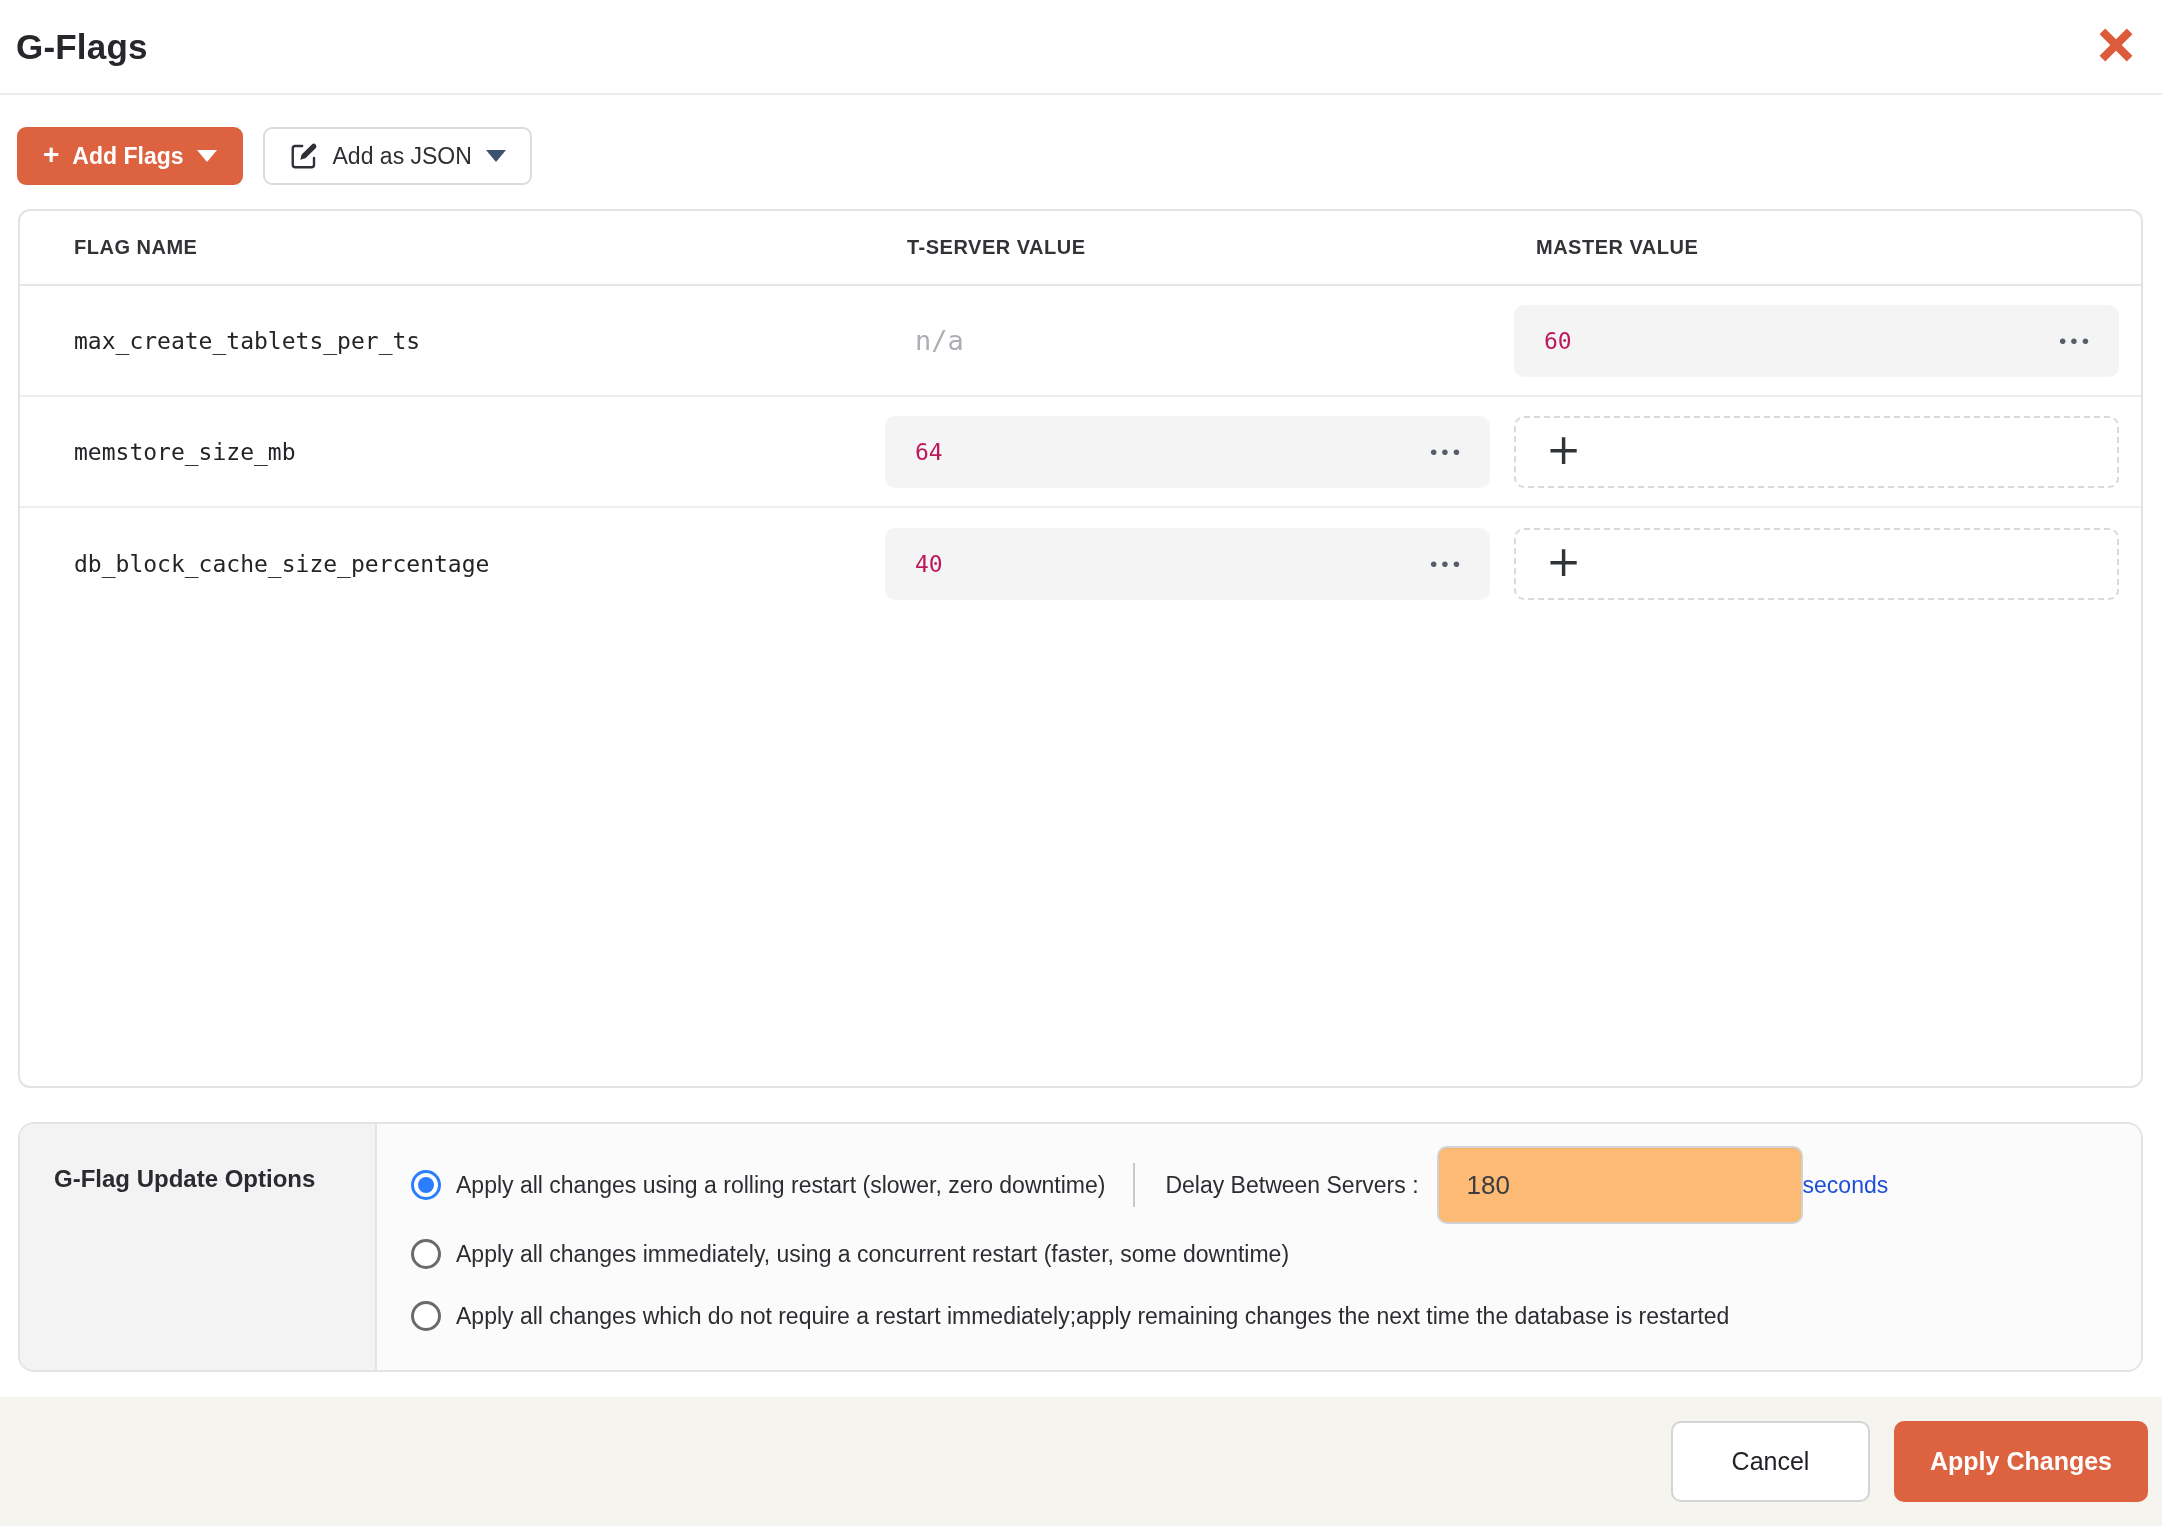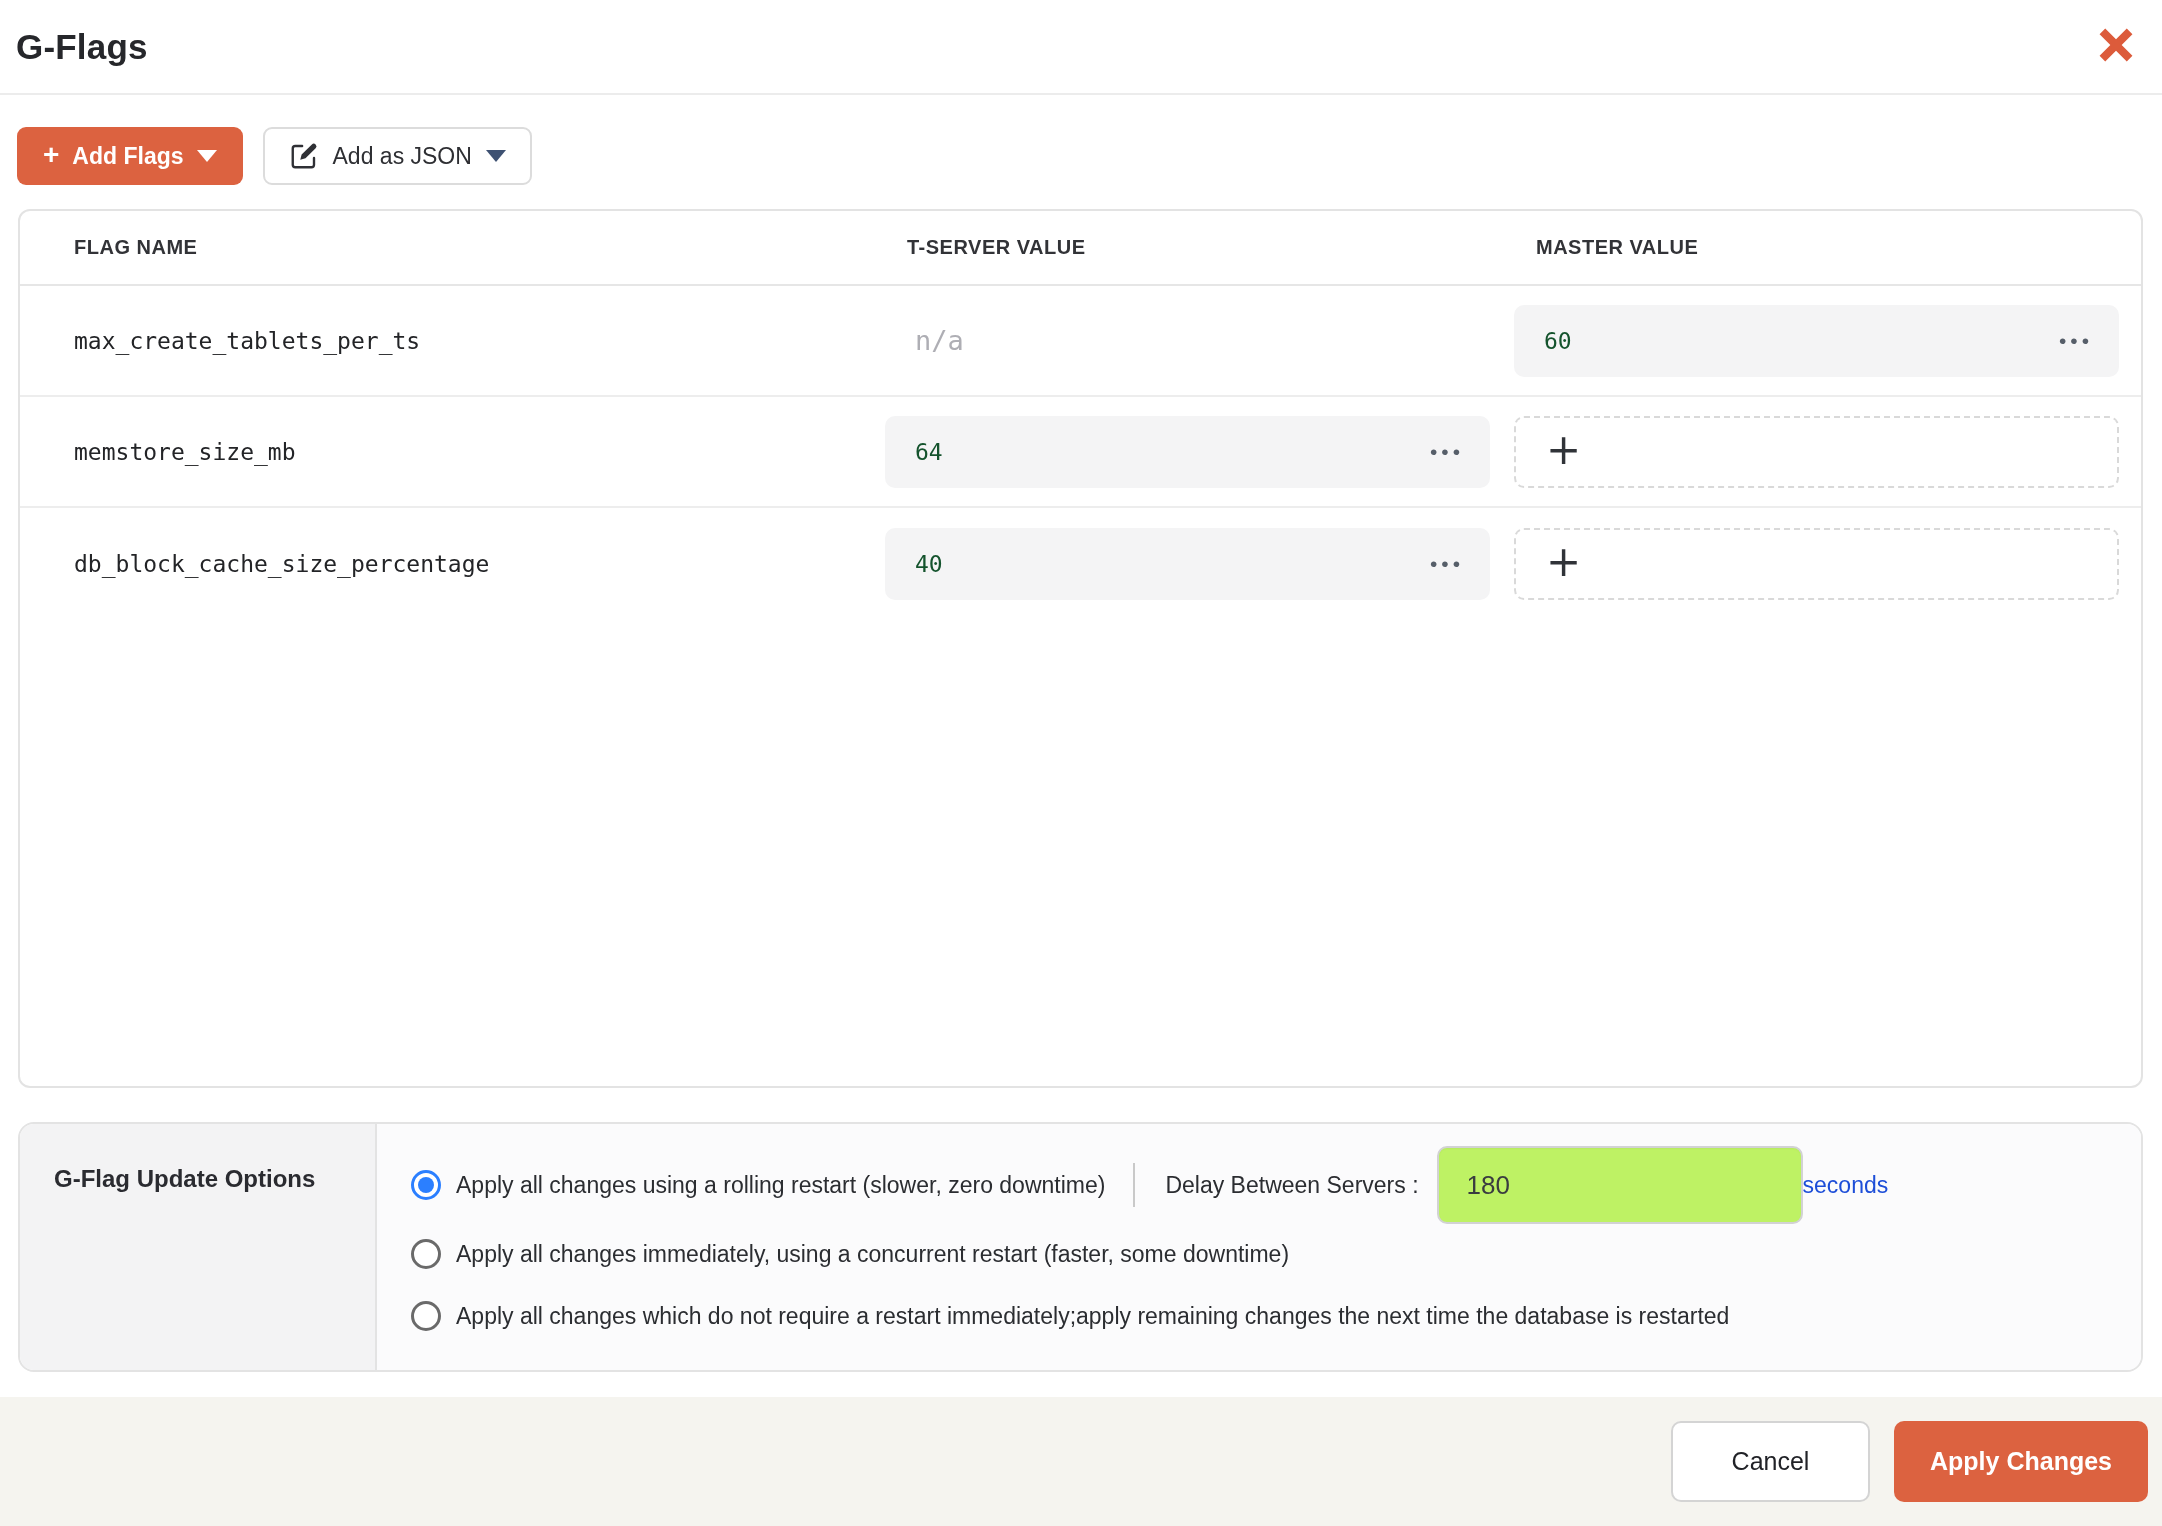--- a/index.html
+++ b/index.html
@@ -37,21 +37,21 @@
   .col-value  { width:605px; flex:0 0 605px; }
   .col-value + .col-value { margin-left:24px; }
   .th { font-size:20px; font-weight:700; color:#323337; letter-spacing:.5px; }
   .th-row .col-value { padding-left:22px; }
   .data-row { height:111px; border-bottom:2px solid #ededed; }
   .data-row:last-of-type { border-bottom:none; }
   .flag-name { font-family:"DejaVu Sans Mono", monospace; font-size:23px; color:#232427; }
   .cell-box { height:72px; border-radius:10px; background:#f4f4f5; display:flex;
               align-items:center; justify-content:space-between; padding:0 26px 0 30px;
               width:100%; cursor:pointer; }
-  .mono-val { font-family:"DejaVu Sans Mono", monospace; font-size:23px; color:#14532d; }
+  .mono-val { font-family:"DejaVu Sans Mono", monospace; font-size:23px; color:#be185d; }
   .na-val { font-family:"DejaVu Sans Mono", monospace; font-size:27px; color:#aeaeb4;
             padding-left:30px; }
   .more-dots { font-size:21px; letter-spacing:4px; color:#565e69; line-height:1;
                cursor:pointer; }
   .add-box { height:72px; border:2px dashed #d9d9d9; border-radius:10px; background:#fff;
              display:flex; align-items:center; padding-left:30px; width:100%; cursor:pointer; }
   .add-plus { font-family:"DejaVu Sans", sans-serif; font-size:42px; font-weight:400;
               color:#303338; line-height:0; margin-top:-4px; }
 
   
@@ -70,21 +70,21 @@
   .radio.off { border:3px solid #6a6a6a; }
   .radio.on  { border:3px solid #2B7FFF; }
   .radio.on::after { content:""; position:absolute; left:50%; top:50%; width:16px; height:16px;
                      margin:-8px 0 0 -8px; border-radius:50%; background:#2B7FFF; }
   .radio-label { font-size:23px; color:#2b2d31; margin-left:15px; }
   .vsep { width:2px; height:44px; background:#c9c9c9; margin:0 30px 0 28px; }
   .delay-label { font-size:23px; color:#2b2d31; }
   .delay-input { width:366px; height:78px; margin-left:18px; border:2px solid #d2d2d4;
                  border-radius:10px; font-size:26px; color:#3a3c40; padding:0 12px 0 28px;
                  font-family:"Liberation Sans", sans-serif; outline:none;
-                 box-shadow:0 1px 2px rgba(0,0,0,.04) inset; background:#bef264; }
+                 box-shadow:0 1px 2px rgba(0,0,0,.04) inset; background:#fdba74; }
   .delay-unit { font-size:23px; color:#1d4ed8; }
 
   
   .modal-footer { position:absolute; left:0; top:1397px; width:2162px; height:129px;
                   background:#f5f4ef; display:flex; align-items:center;
                   justify-content:flex-end; gap:24px; padding-right:14px; }
   .btn-cancel { width:199px; height:81px; background:#fff; border:2px solid #d4d4d4;
                 border-radius:10px; font-size:25px; color:#212227; cursor:pointer;
                 font-family:"Liberation Sans", sans-serif; }
   .btn-apply { height:81px; padding:0 36px; background:#DC6240; border:none;

